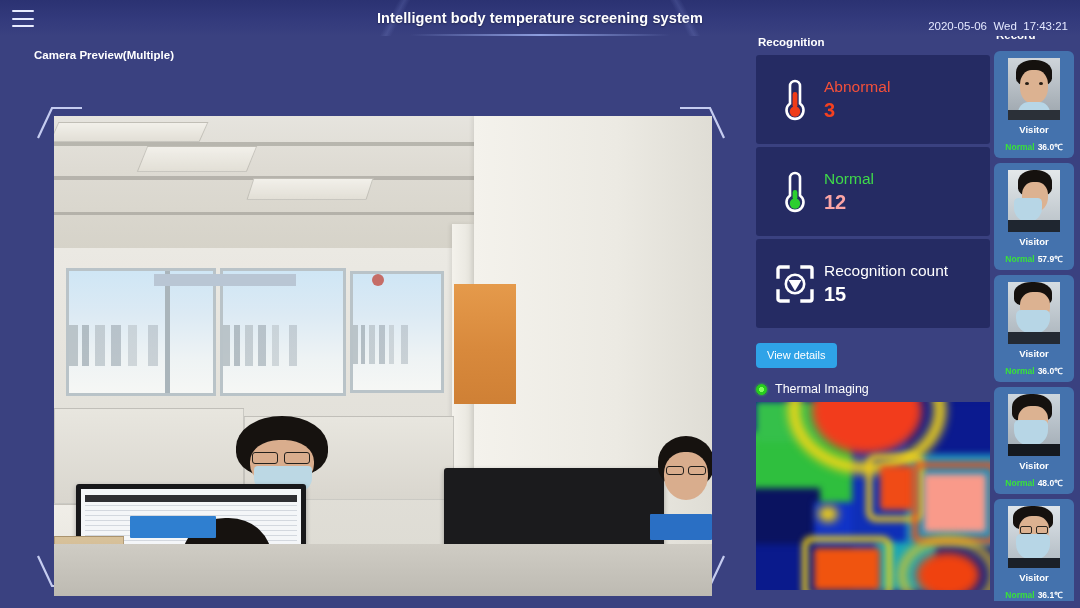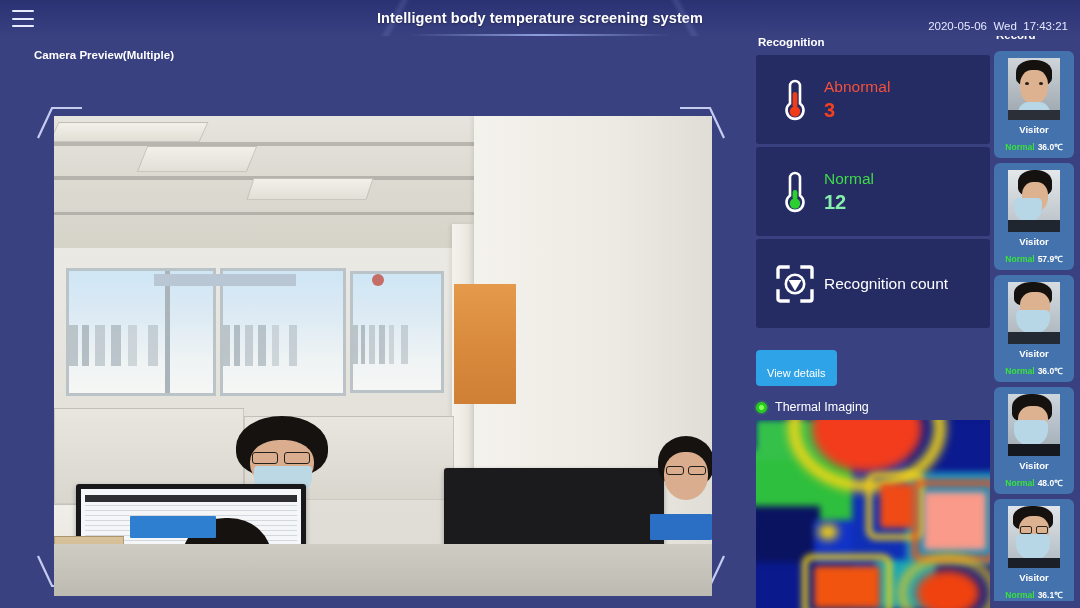--- a/index.html
+++ b/index.html
@@ -303,31 +303,31 @@
     font-weight: normal;
   }
   .stat-value {
     font-size: 20px;
     line-height: 26px;
     font-weight: bold;
   }
   .abnormal .stat-label { color: #f4503a; }
   .abnormal .stat-value { color: #f4401f; }
   .normal .stat-label { color: #3fd94a; }
-  .normal .stat-value { color: #86efac; }
+  .normal .stat-value { color: #fca5a5; }
   .recognition .stat-label { color: #ffffff; }
   .recognition .stat-value { color: #ffffff; }
 
   .view-details {
-    margin-top: 19px;
+    margin-top: 12px;
     display: inline-block;
     background: #2fa3e8;
     color: #ffffff;
     font-size: 11px;
-    padding: 17px 11px 7px;
+    padding: 6px 11px 7px;
     border-radius: 4px;
     border: none;
     cursor: pointer;
     font-family: "Liberation Sans", sans-serif;
   }
 
   .thermal-head {
     display: flex;
     align-items: center;
     margin-top: 14px;
@@ -565,20 +565,21 @@
           <path d="M2 12 V4 a2 2 0 0 1 2 -2 h8" fill="none" stroke="#ffffff" stroke-width="3.4" stroke-linecap="square"></path>
           <path d="M26 2 h8 a2 2 0 0 1 2 2 v8" fill="none" stroke="#ffffff" stroke-width="3.4" stroke-linecap="square"></path>
           <path d="M36 26 v8 a2 2 0 0 1 -2 2 h-8" fill="none" stroke="#ffffff" stroke-width="3.4" stroke-linecap="square"></path>
           <path d="M12 36 H4 a2 2 0 0 1 -2 -2 v-8" fill="none" stroke="#ffffff" stroke-width="3.4" stroke-linecap="square"></path>
           <circle cx="19" cy="19" r="9.2" fill="none" stroke="#ffffff" stroke-width="2.6"></circle>
           <path d="M12.5 15 L19 26 L25.5 15 Z" fill="#ffffff"></path>
         </svg>
       </div>
       <div class="stat-text">
         <div class="stat-label">Recognition count</div>
+        <div class="stat-value">15</div>
       </div>
     </div>
 
     <button class="view-details">View details</button>
 
     <div class="thermal-head">
       <div class="led"></div>
       <div class="thermal-label">Thermal Imaging</div>
     </div>
 

